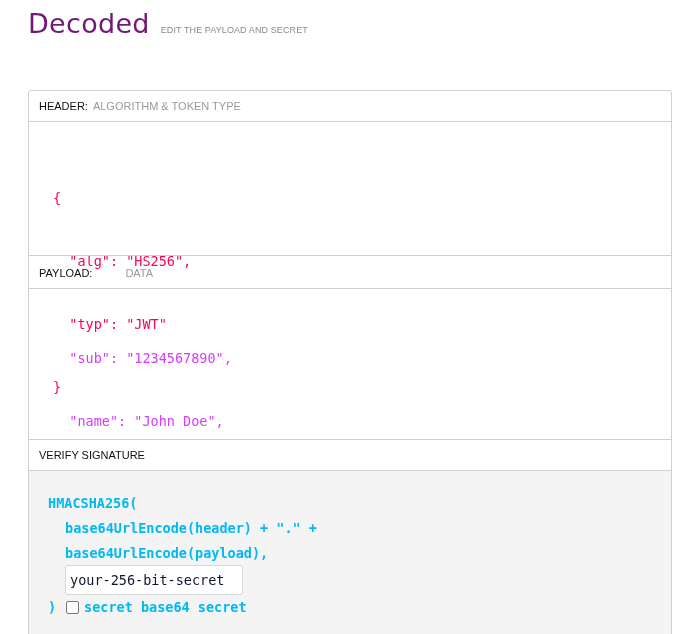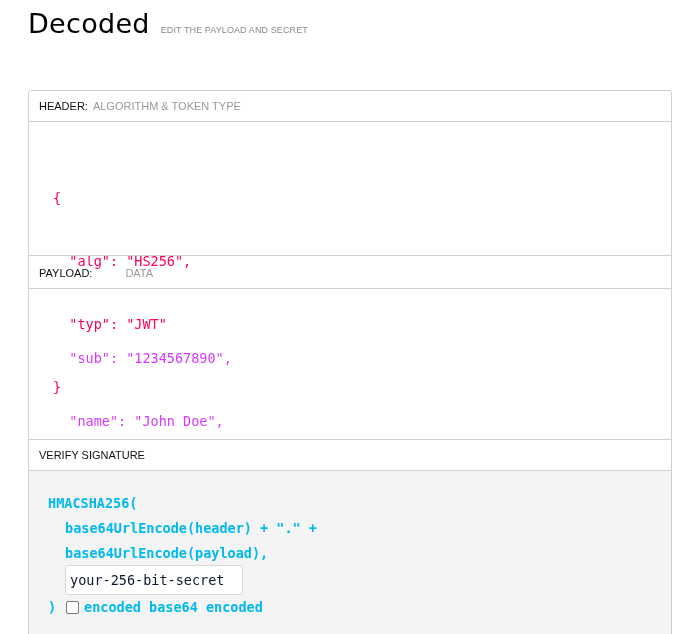--- a/index.html
+++ b/index.html
@@ -1,18 +1,18 @@
 <!DOCTYPE html>
 <html><head>
 <meta charset="utf-8">
 <style>
   html, body { margin:0; padding:0; background:#ffffff; }
   body { width:693px; height:634px; position:relative; overflow:hidden; font-family:"Liberation Sans", sans-serif; }
   .title-row { position:absolute; left:28px; top:8px; display:flex; align-items:baseline; }
-  .title { font-size:27px; color:#000000; font-family:"DejaVu Sans", sans-serif; font-weight:normal; letter-spacing:0.3px; }
+  .title { font-size:27px; color:#701a75; font-family:"DejaVu Sans", sans-serif; font-weight:normal; letter-spacing:0.3px; }
   .subtitle { font-size:9px; color:#8a8a8a; margin-left:11px; text-transform:uppercase; letter-spacing:0.1px; }
   .panel { position:absolute; left:28px; top:66px; width:644px; height:554px; border:1px solid #d0d0d0; border-radius:3px; box-sizing:border-box; overflow:hidden;margin-top:24px; }
   .section-head { position:absolute; left:0; right:0; height:30px; border-bottom:1px solid #d0d0d0; display:flex; align-items:center; padding-left:10px; font-size:11px; color:#111; text-transform:uppercase; }
   .section-head .sub { color:#9a9a9a; margin-left:5px; }
   .code { position:absolute; left:0; right:0; font-family:"DejaVu Sans Mono", monospace; font-size:13.5px; line-height:21px; white-space:pre; }
   .hdr-code { color:#fb015b; }
   .pl-code { color:#d63aff; }
   .sep { position:absolute; left:0; right:0; border-top:1px solid #d0d0d0; }
   .sig { position:absolute; left:0; right:0; top:380px; bottom:0; background:#f4f4f4; }
   .sig-code { font-family:"DejaVu Sans Mono", monospace; font-size:13.5px; color:#00b9f1; position:absolute; white-space:pre;font-weight:bold; }
@@ -59,14 +59,14 @@
   <div class="section-head" style="top:348px; height:31px;">
     <span>VERIFY SIGNATURE</span>
   </div>
   <div class="sig"></div>
   <div class="sig-code" style="left:19px; top:404px;">HMACSHA256(</div>
   <div class="sig-code" style="left:36px; top:429px;">base64UrlEncode(header) + "." +</div>
   <div class="sig-code" style="left:36px; top:454px;">base64UrlEncode(payload),</div>
   <input class="secret-input" type="text" value="your-256-bit-secret" style="">
   <div class="sig-code" style="left:19px; top:508px;">)</div>
   <div class="cb"></div>
-  <div class="sig-code cb-label" style="left:55px; top:508px;">encoded base64 encoded</div>
+  <div class="sig-code cb-label" style="left:55px; top:508px;">secret base64 secret</div>
 </div>
 
 </body></html>

